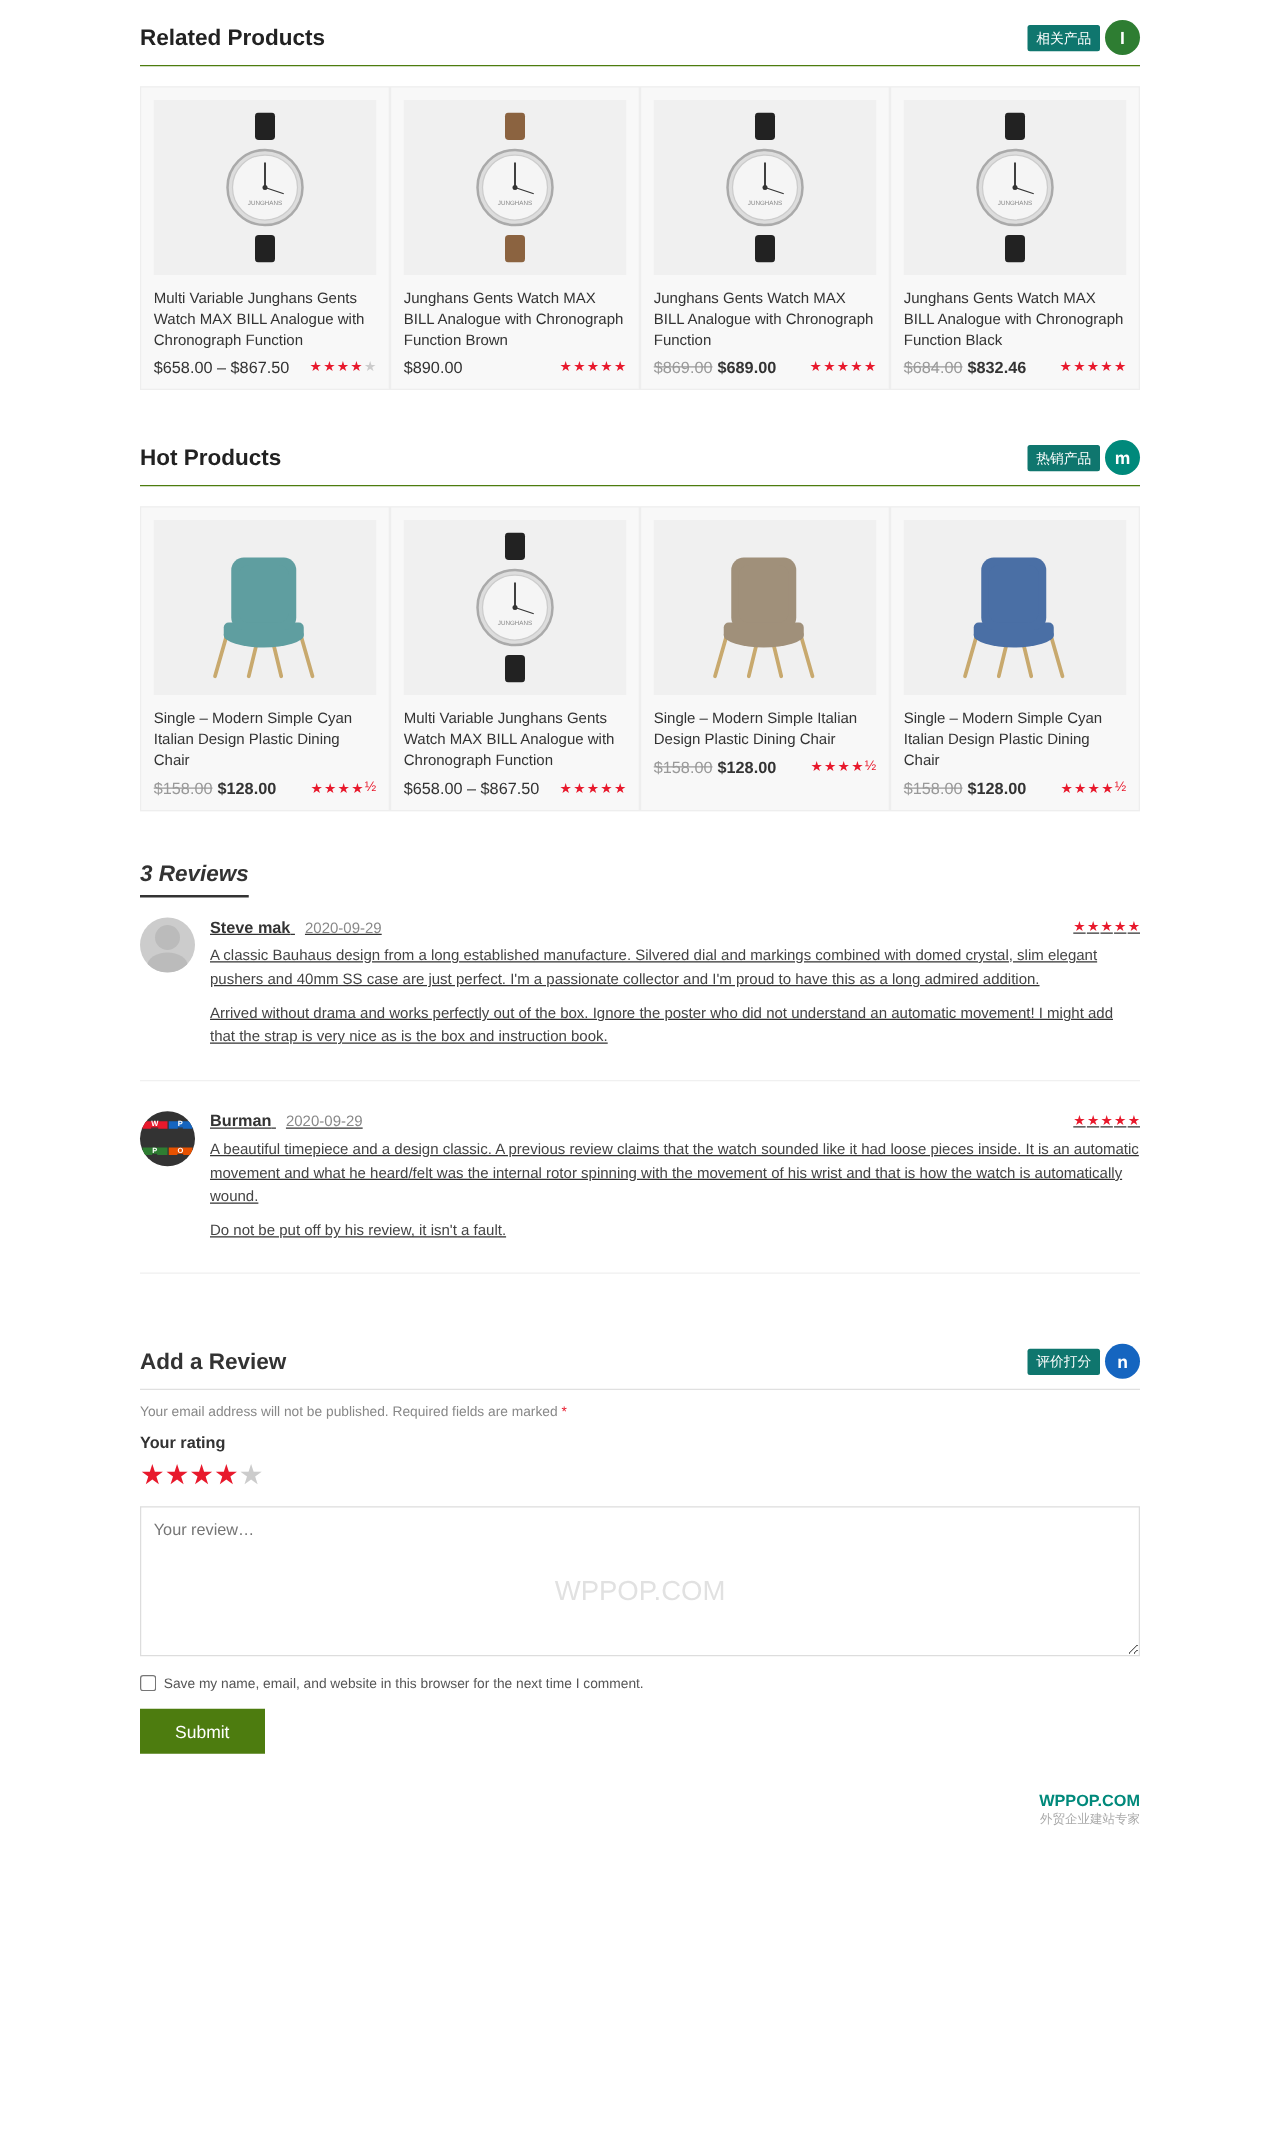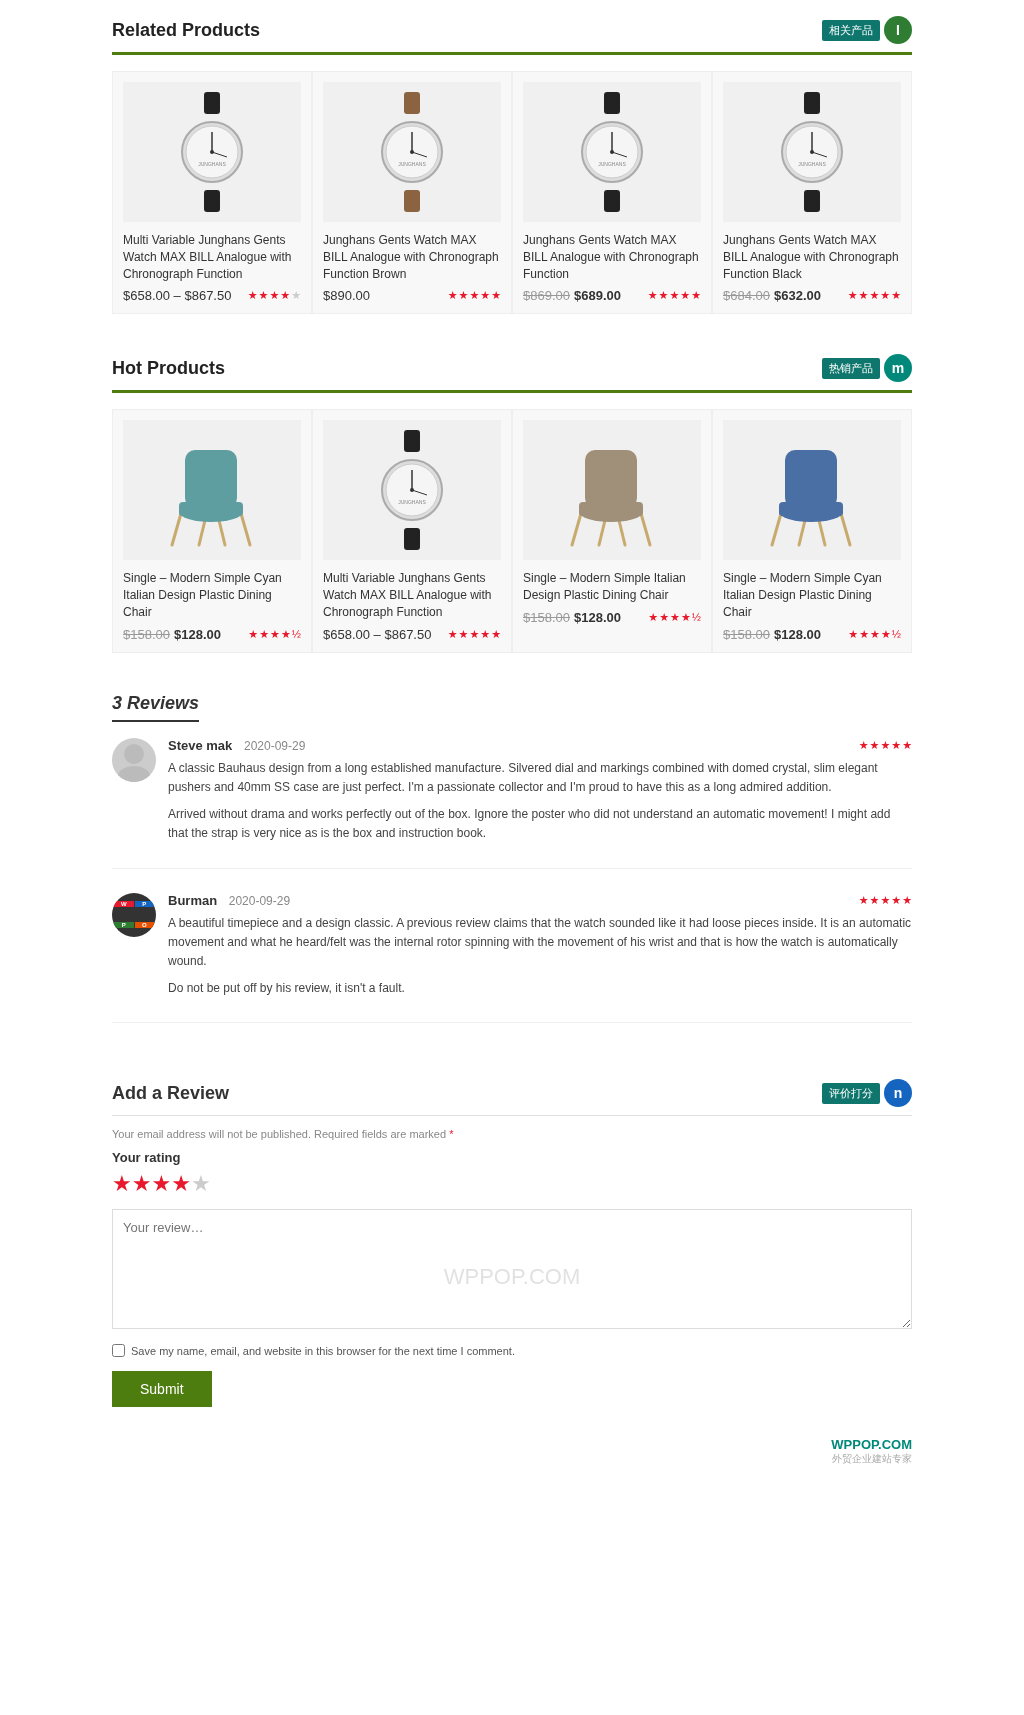--- a/index.html
+++ b/index.html
@@ -3,21 +3,21 @@
   <meta charset="utf-8">
   <style>
     * { box-sizing: border-box; margin: 0; padding: 0; }
     body { font-family: Arial, sans-serif; font-size: 13px; color: #333; background: #fff; max-width: 824px; margin: 0 auto; }
 
     
     .section-header {
       display: flex;
       align-items: center;
       justify-content: space-between;
-      border-bottom: 3px solid #4d7c0f;
+      border-bottom: 1px solid #4d7c0f;
       padding-bottom: 8px;
       margin-bottom: 16px;
       position: relative;
       text-align: right;
     }
     .section-title {
       font-size: 18px;
       font-weight: bold;
       color: #222;
     }
@@ -116,20 +116,21 @@
       margin-bottom: 16px;
       display: inline-block;
       font-style: italic;
     }
     .review-item {
       display: flex;
       gap: 12px;
       margin-bottom: 24px;
       padding-bottom: 16px;
       border-bottom: 1px solid #f0f0f0;
+      text-decoration: underline;
     }
     .reviewer-avatar {
       width: 44px;
       height: 44px;
       border-radius: 50%;
       background: #ccc;
       flex-shrink: 0;
       overflow: hidden;
       display: flex;
       align-items: center;
@@ -344,21 +345,21 @@
       <circle cx="40" cy="60" r="30" fill="#ddd" stroke="#aaa" stroke-width="2"></circle>
       <circle cx="40" cy="60" r="26" fill="#f5f5f5" stroke="#ccc" stroke-width="1"></circle>
       <line x1="40" y1="60" x2="40" y2="40" stroke="#333" stroke-width="1.5"></line>
       <line x1="40" y1="60" x2="55" y2="65" stroke="#333" stroke-width="1"></line>
       <circle cx="40" cy="60" r="2" fill="#333"></circle>
       <text x="40" y="74" text-anchor="middle" font-size="5" fill="#888">JUNGHANS</text>
     </svg>
         </div>
         <div class="product-name">Junghans Gents Watch MAX BILL Analogue with Chronograph Function Black</div>
         <div class="product-price-row">
-          <div class="product-price"><span class="price-original">$684.00</span><span class="price-sale">$632.00</span></div>
+          <div class="product-price"><span class="price-original">$684.00</span><span class="price-sale">$832.46</span></div>
           <div class="stars">
             <span class="star">★</span>
             <span class="star">★</span>
             <span class="star">★</span>
             <span class="star">★</span>
             <span class="star">★</span>
           </div>
         </div>
       </div>
     </div>

